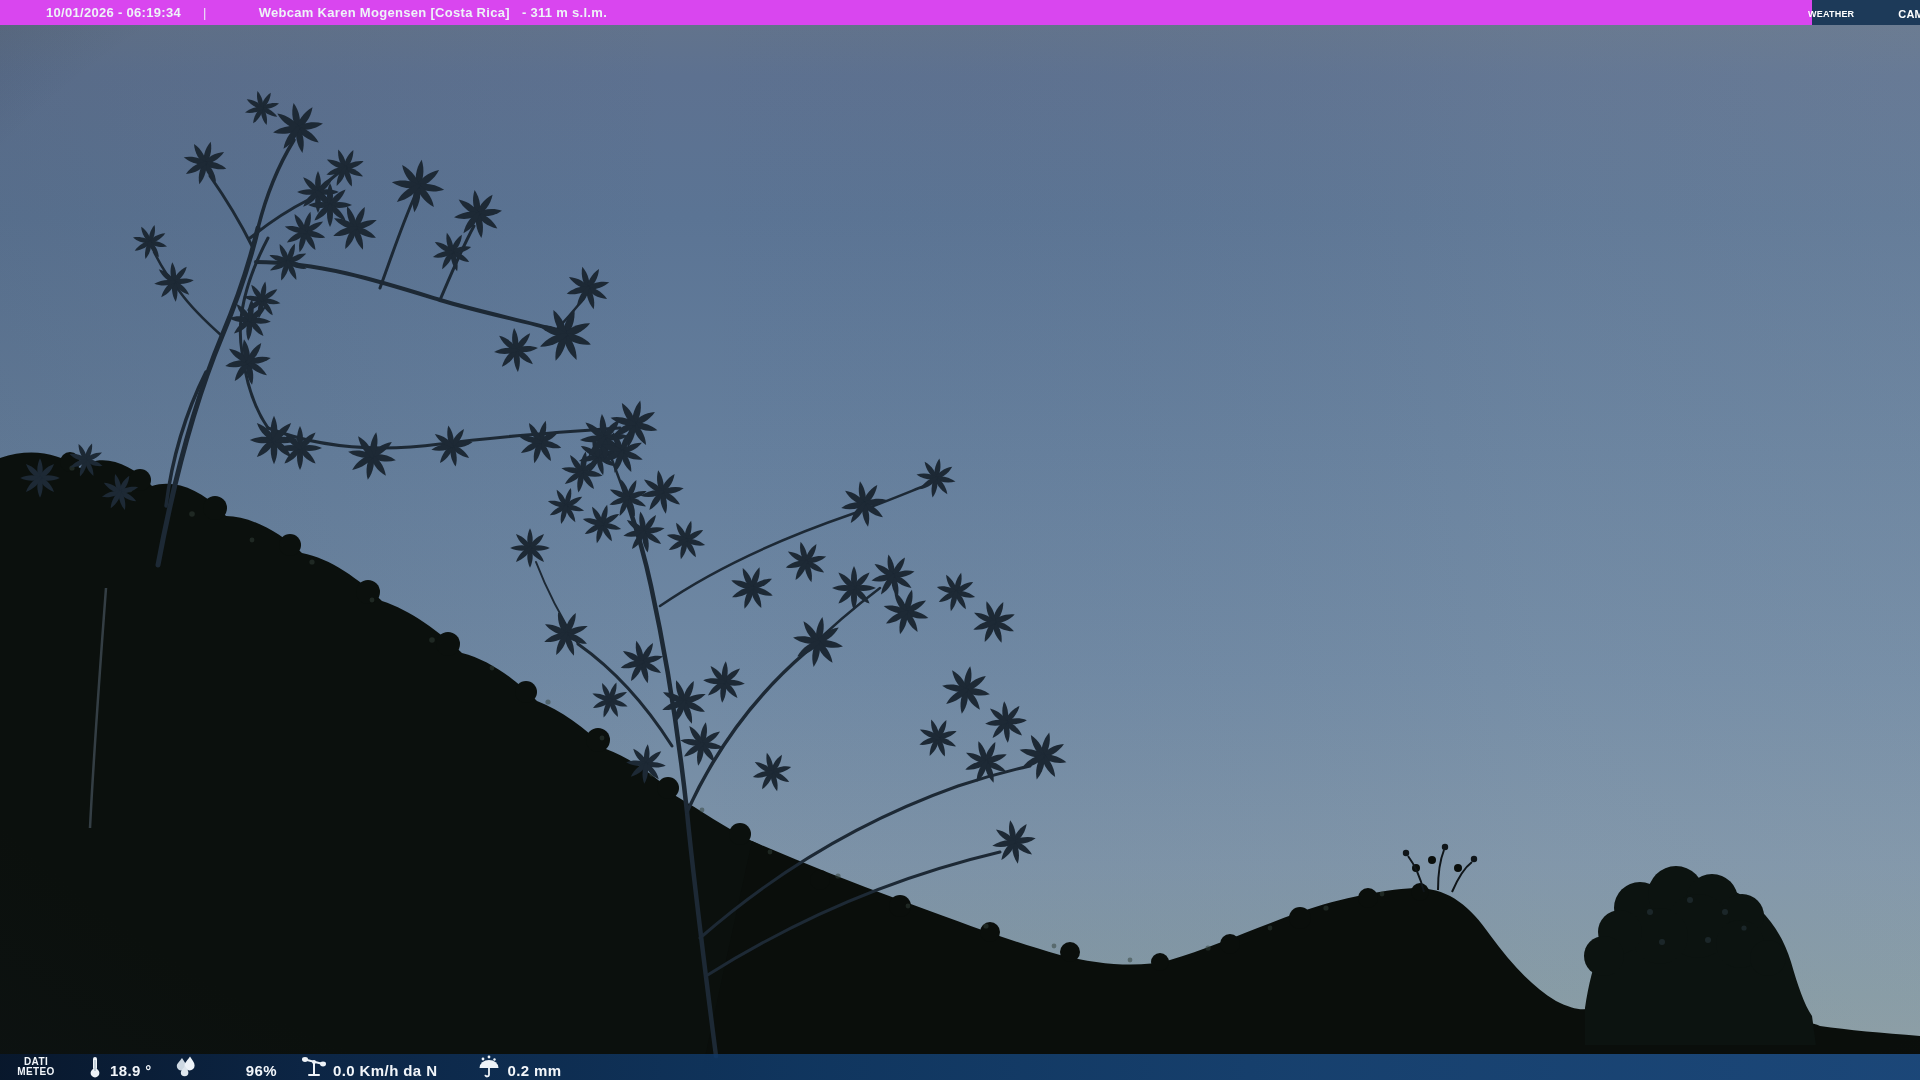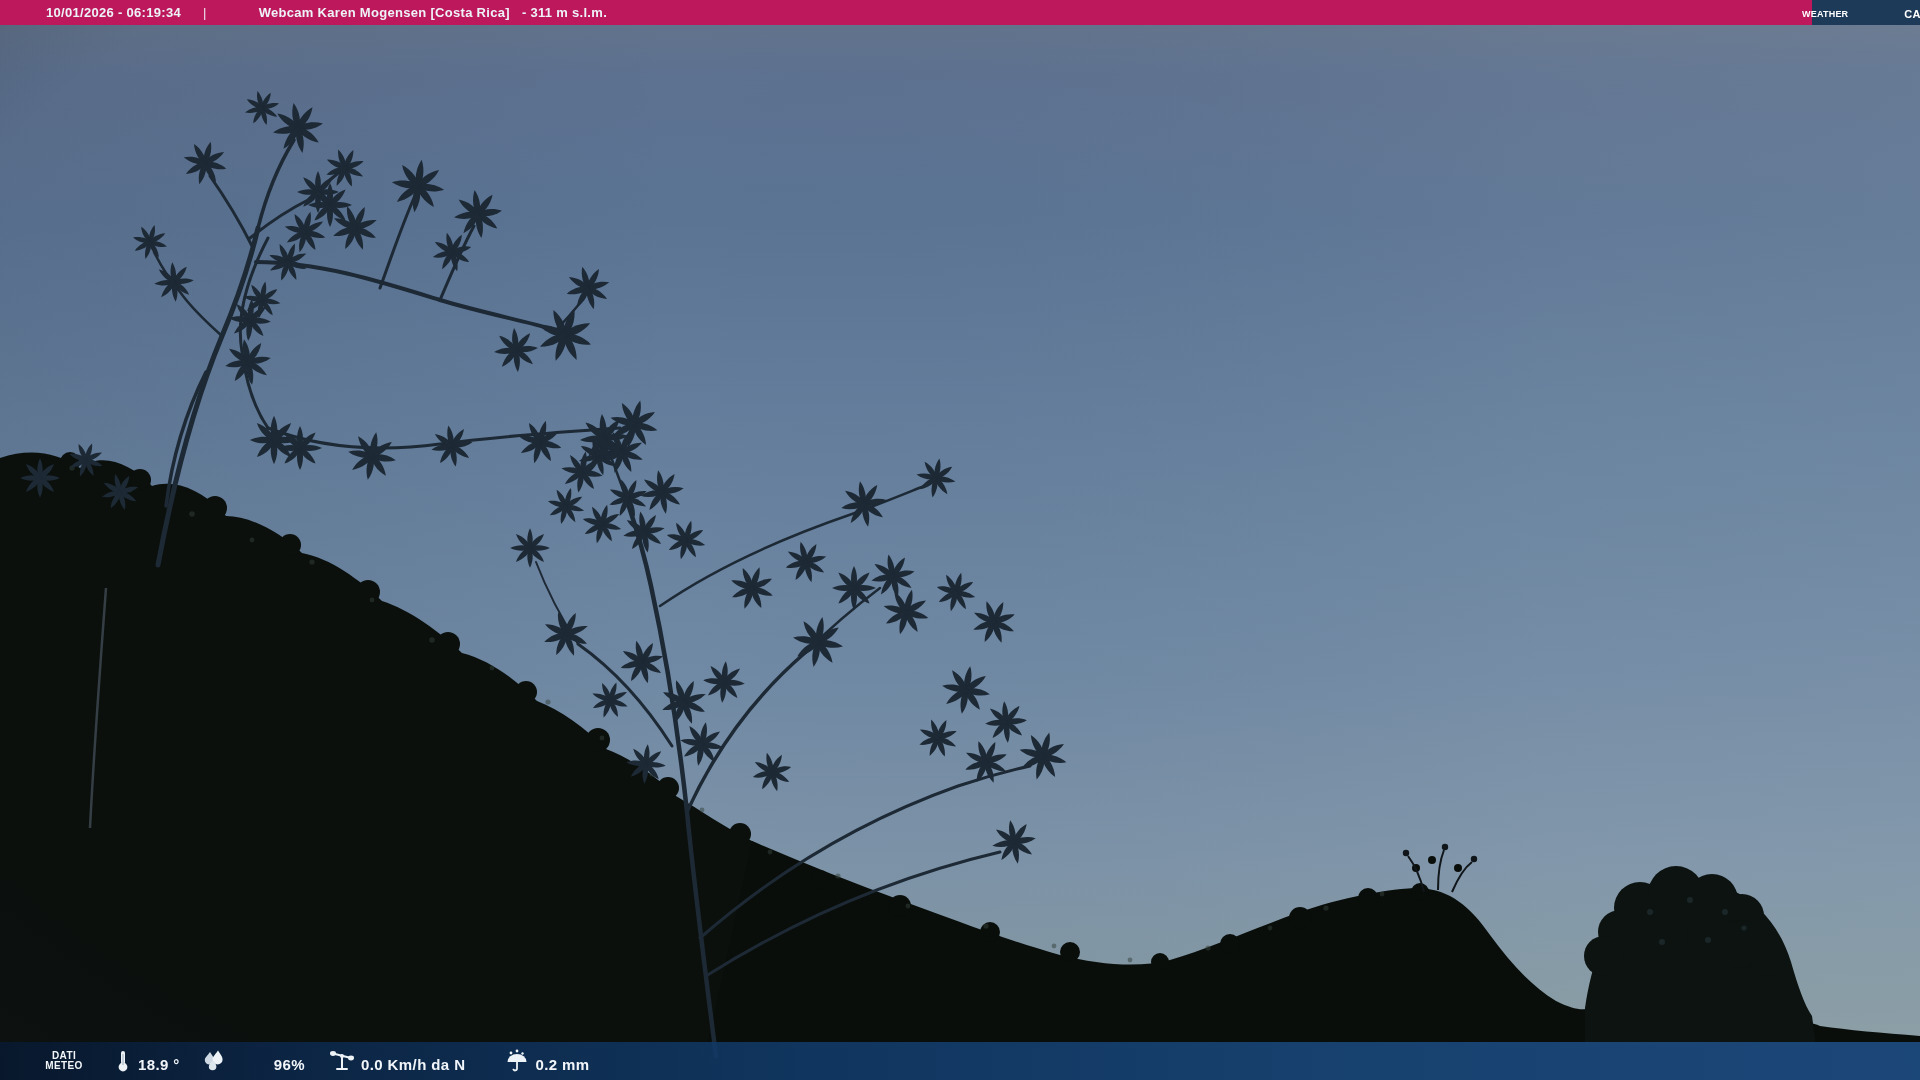--- a/index.html
+++ b/index.html
@@ -7,46 +7,45 @@
     position:relative;width:1920px;height:1080px;overflow:hidden;
     font-family:"Liberation Sans",sans-serif;
     -webkit-font-smoothing:antialiased;
   }
   
   .photo{position:absolute;inset:0;z-index:0;}
   .photo svg{display:block;width:100%;height:100%;}
   
   .topbar{
     position:absolute;top:0;left:0;right:0;height:25px;z-index:5;
-    background:#be185d;
+    background:#d946ef;
     display:flex;align-items:center;
     color:#eef3f8;font-size:13px;font-weight:700;letter-spacing:.3px;
   }
   .topbar .datetime{margin-left:46px;white-space:nowrap;}
   .topbar .sep{margin:0 24px 0 22px;opacity:.95;font-weight:400;}
   .topbar .cam-title{white-space:nowrap;margin-left:28px;}
   .topbar .altitude{margin-left:12px;white-space:nowrap;}
   .logo{
     position:absolute;right:0;top:0;bottom:0;width:108px;
     background:#1d3a59;display:flex;align-items:center;justify-content:center;
-    gap:9px;color:#fff;
+    gap:3px;color:#fff;
   }
   .logo .w{font-variant:small-caps;font-size:13px;font-weight:700;letter-spacing:.2px;text-transform:lowercase;}
   .logo .c{font-variant:small-caps;font-size:16px;font-weight:700;letter-spacing:.2px;text-transform:lowercase;margin-left:36px;}
   .logo svg{display:block;margin:0 1px;}
   
   .bottombar{
-    position:absolute;left:0;right:0;bottom:0;height:38px;z-index:5;
+    position:absolute;left:0;right:0;bottom:0;height:26px;z-index:5;
     background:linear-gradient(90deg,
       rgba(8,24,46,.93) 0%, rgba(12,40,76,.88) 16%,
       rgba(17,60,108,.86) 42%, rgba(25,73,127,.85) 68%,
       rgba(30,80,138,.86) 100%);
     display:flex;align-items:center;
     color:#f2f6fa;
-    padding-left:28px;
   }
   .meteo-label{
     margin-left:14px;width:44px;text-align:center;
     font-size:10px;line-height:10px;font-weight:700;letter-spacing:.4px;
   }
   .reading{display:flex;align-items:flex-end;font-size:15px;font-weight:700;letter-spacing:.4px;white-space:nowrap;}
   .reading svg{display:block;margin-right:6px;}
   .r-temp{margin-left:28px;}
   .r-hum{margin-left:22px;gap:40px;}
   .r-wind{margin-left:24px;}

